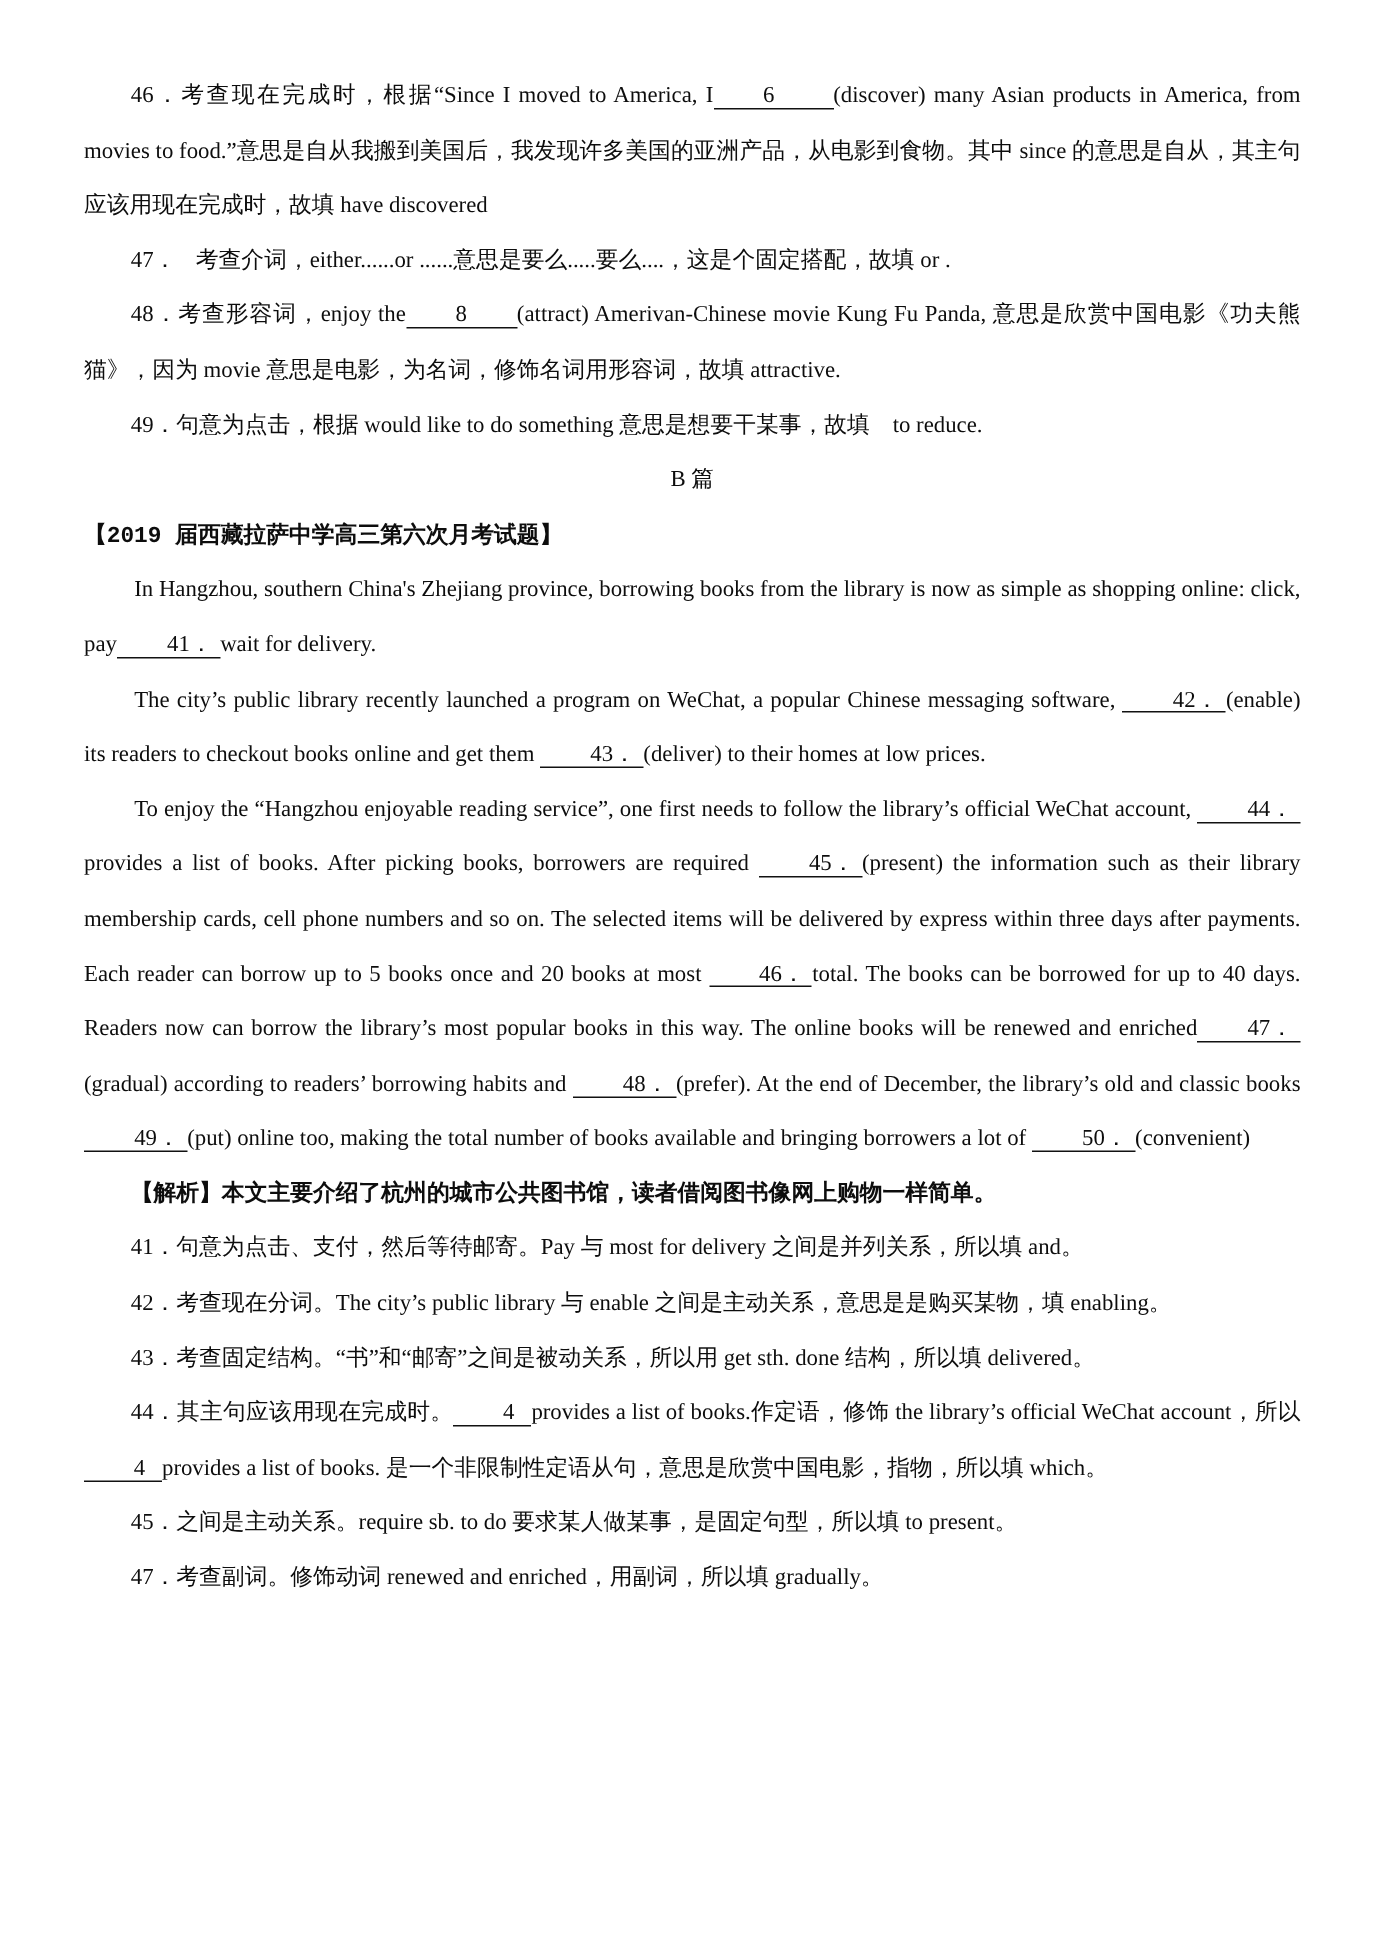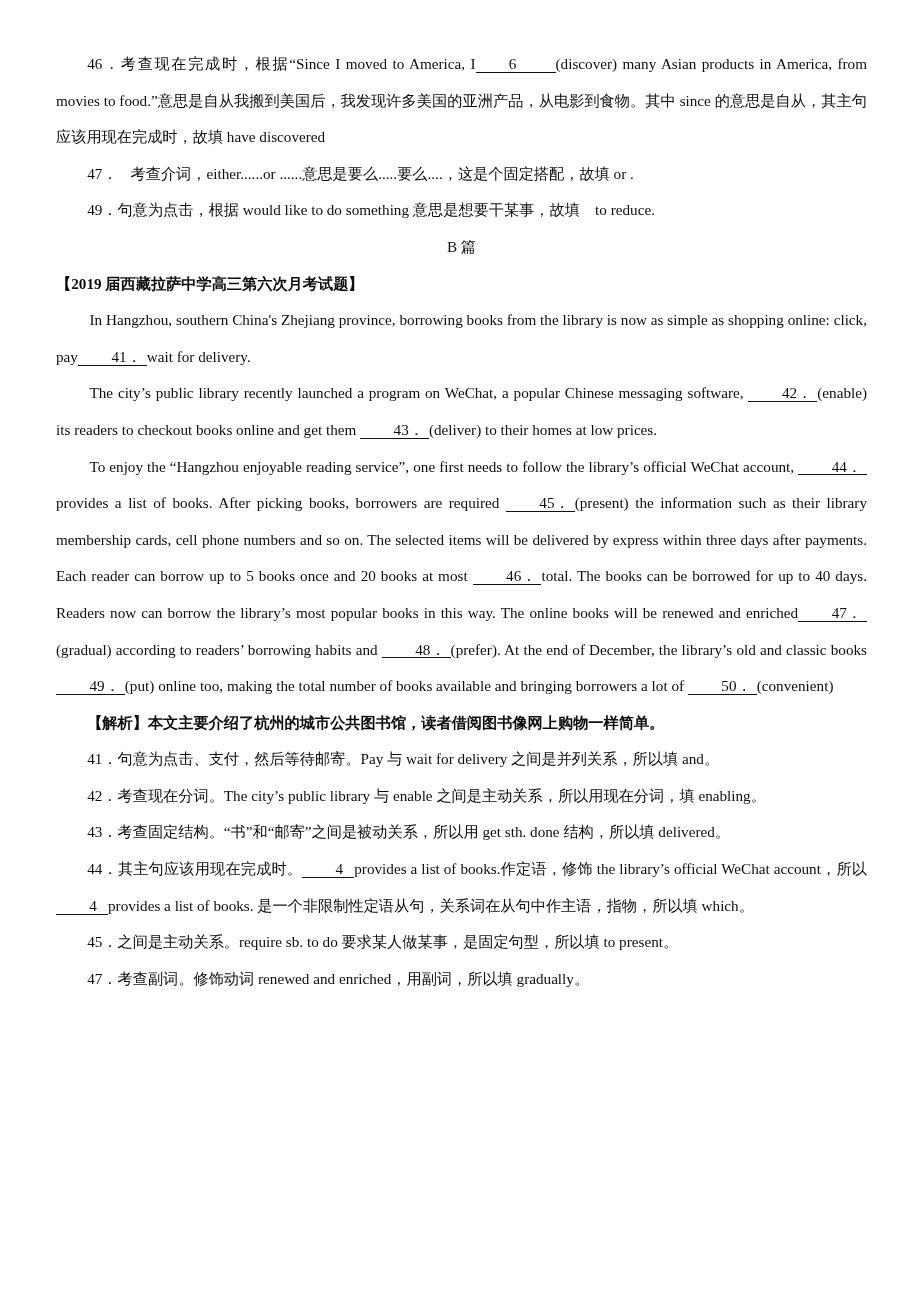--- a/index.html
+++ b/index.html
@@ -33,20 +33,21 @@
     text-align-last: left;
   }
   .indent {
     text-indent: 2.05em;
   }
   .indent-en {
     text-indent: 2.2em;
   }
   .noindent {
     text-indent: 0;
+    font-family: Liberation Mono, monospace;
   }
   .center {
     text-align: left;
     text-align-last: center;
     text-indent: 0;
   }
   .bold {
     font-weight: bold;
   }
   
@@ -73,41 +74,42 @@
 </head>
 <body>
 
 <div class="page">
   <div class="doc">
 
     <p class="indent"><span>46．</span><span>考查现在完成时，根据“Since I moved to America, I</span><span class="blank blank-wide">6</span><span>(discover) many Asian products in America, from movies to food.”意思是自从我搬到美国后，我发现许多美国的亚洲产品，从电影到食物。其中 since 的意思是自从，其主句应该用现在完成时，故填 have discovered</span></p>
 
     <p class="indent"><span>47．</span><span class="gap-lg"></span><span>考查介词，either......or ......意思是要么.....要么....，这是个固定搭配，故填 or .</span></p>
 
+    <p class="indent"><span>48．</span><span>考查形容词，enjoy the</span><span class="blank blank-med">8</span><span>(attract) Amerivan-Chinese movie Kung Fu Panda, 意思是欣赏中国电影《功夫熊猫》，因为 movie 意思是电影，为名词，修饰名词用形容词，故填 attractive.</span></p>
 
     <p class="indent"><span>49．</span><span>句意为点击，根据 would like to do something  意思是想要干某事，故填　to reduce.</span></p>
 
 
     <p class="center">B 篇</p>
 
     <p class="noindent bold">【2019 届西藏拉萨中学高三第六次月考试题】</p>
 
     <p class="indent-en"><span>In Hangzhou, southern China's Zhejiang province, borrowing books from the library is now as simple as shopping online: click, pay</span><span class="num-blank">41．</span><span>wait for delivery.</span></p>
     <p class="indent-en"><span>The city’s public library recently launched a program on WeChat, a popular Chinese messaging software, </span><span class="num-blank">42．</span><span>(enable) its readers to checkout books online and get them </span><span class="num-blank">43．</span><span>(deliver) to their homes at low prices.</span></p>
     <p class="indent-en"><span>To enjoy the “Hangzhou enjoyable reading service”, one first needs to follow the library’s official WeChat account, </span><span class="num-blank">44．</span><span>provides a list of books. After picking books, borrowers are required </span><span class="num-blank">45．</span><span>(present) the information such as their library membership cards, cell phone numbers and so on. The selected items will be delivered by express within three days after payments. Each reader can borrow up to 5 books once and 20 books at most </span><span class="num-blank">46．</span><span>total. The books can be borrowed for up to 40 days. Readers now can borrow the library’s most popular books in this way. The online books will be renewed and enriched</span><span class="num-blank">47．</span><span>(gradual) according to readers’ borrowing habits and </span><span class="num-blank">48．</span><span>(prefer). At the end of December, the library’s old and classic books</span><span class="num-blank">49．</span><span>(put) online too, making the total number of books available and bringing borrowers a lot of </span><span class="num-blank">50．</span><span>(convenient)</span></p>
 
     <p class="indent"><span class="bold">【解析】</span><span class="bold">本文主要介绍了杭州的城市公共图书馆，读者借阅图书像网上购物一样简单。</span></p>
 
-    <p class="indent"><span>41．</span><span>句意为点击、支付，然后等待邮寄。Pay 与 wait for delivery 之间是并列关系，所以填 and。</span></p>
+    <p class="indent"><span>41．</span><span>句意为点击、支付，然后等待邮寄。Pay 与 most for delivery 之间是并列关系，所以填 and。</span></p>
 
-    <p class="indent"><span>42．</span><span>考查现在分词。The city’s public library 与 enable 之间是主动关系，所以用现在分词，填 enabling。</span></p>
+    <p class="indent"><span>42．</span><span>考查现在分词。The city’s public library 与 enable 之间是主动关系，意思是是购买某物，填 enabling。</span></p>
 
     <p class="indent"><span>43．</span><span>考查固定结构。“书”和“邮寄”之间是被动关系，所以用 get sth. done 结构，所以填 delivered。</span></p>
 
-    <p class="indent"><span>44．</span><span>其主句应该用现在完成时。</span><span class="blank" style="min-width:48px">4</span><span>provides a list of books.作定语，修饰 the library’s official WeChat account，所以</span><span class="blank" style="min-width:48px">4</span><span>provides a list of books. 是一个非限制性定语从句，关系词在从句中作主语，指物，所以填 which。</span></p>
+    <p class="indent"><span>44．</span><span>其主句应该用现在完成时。</span><span class="blank" style="min-width:48px">4</span><span>provides a list of books.作定语，修饰 the library’s official WeChat account，所以</span><span class="blank" style="min-width:48px">4</span><span>provides a list of books. 是一个非限制性定语从句，意思是欣赏中国电影，指物，所以填 which。</span></p>
 
     <p class="indent"><span>45．</span><span>之间是主动关系。require sb. to do 要求某人做某事，是固定句型，所以填 to present。</span></p>
 
 
     <p class="indent"><span>47．</span><span>考查副词。修饰动词 renewed and enriched，用副词，所以填 gradually。</span></p>
 
   </div>
 </div>
 
 </body></html>

